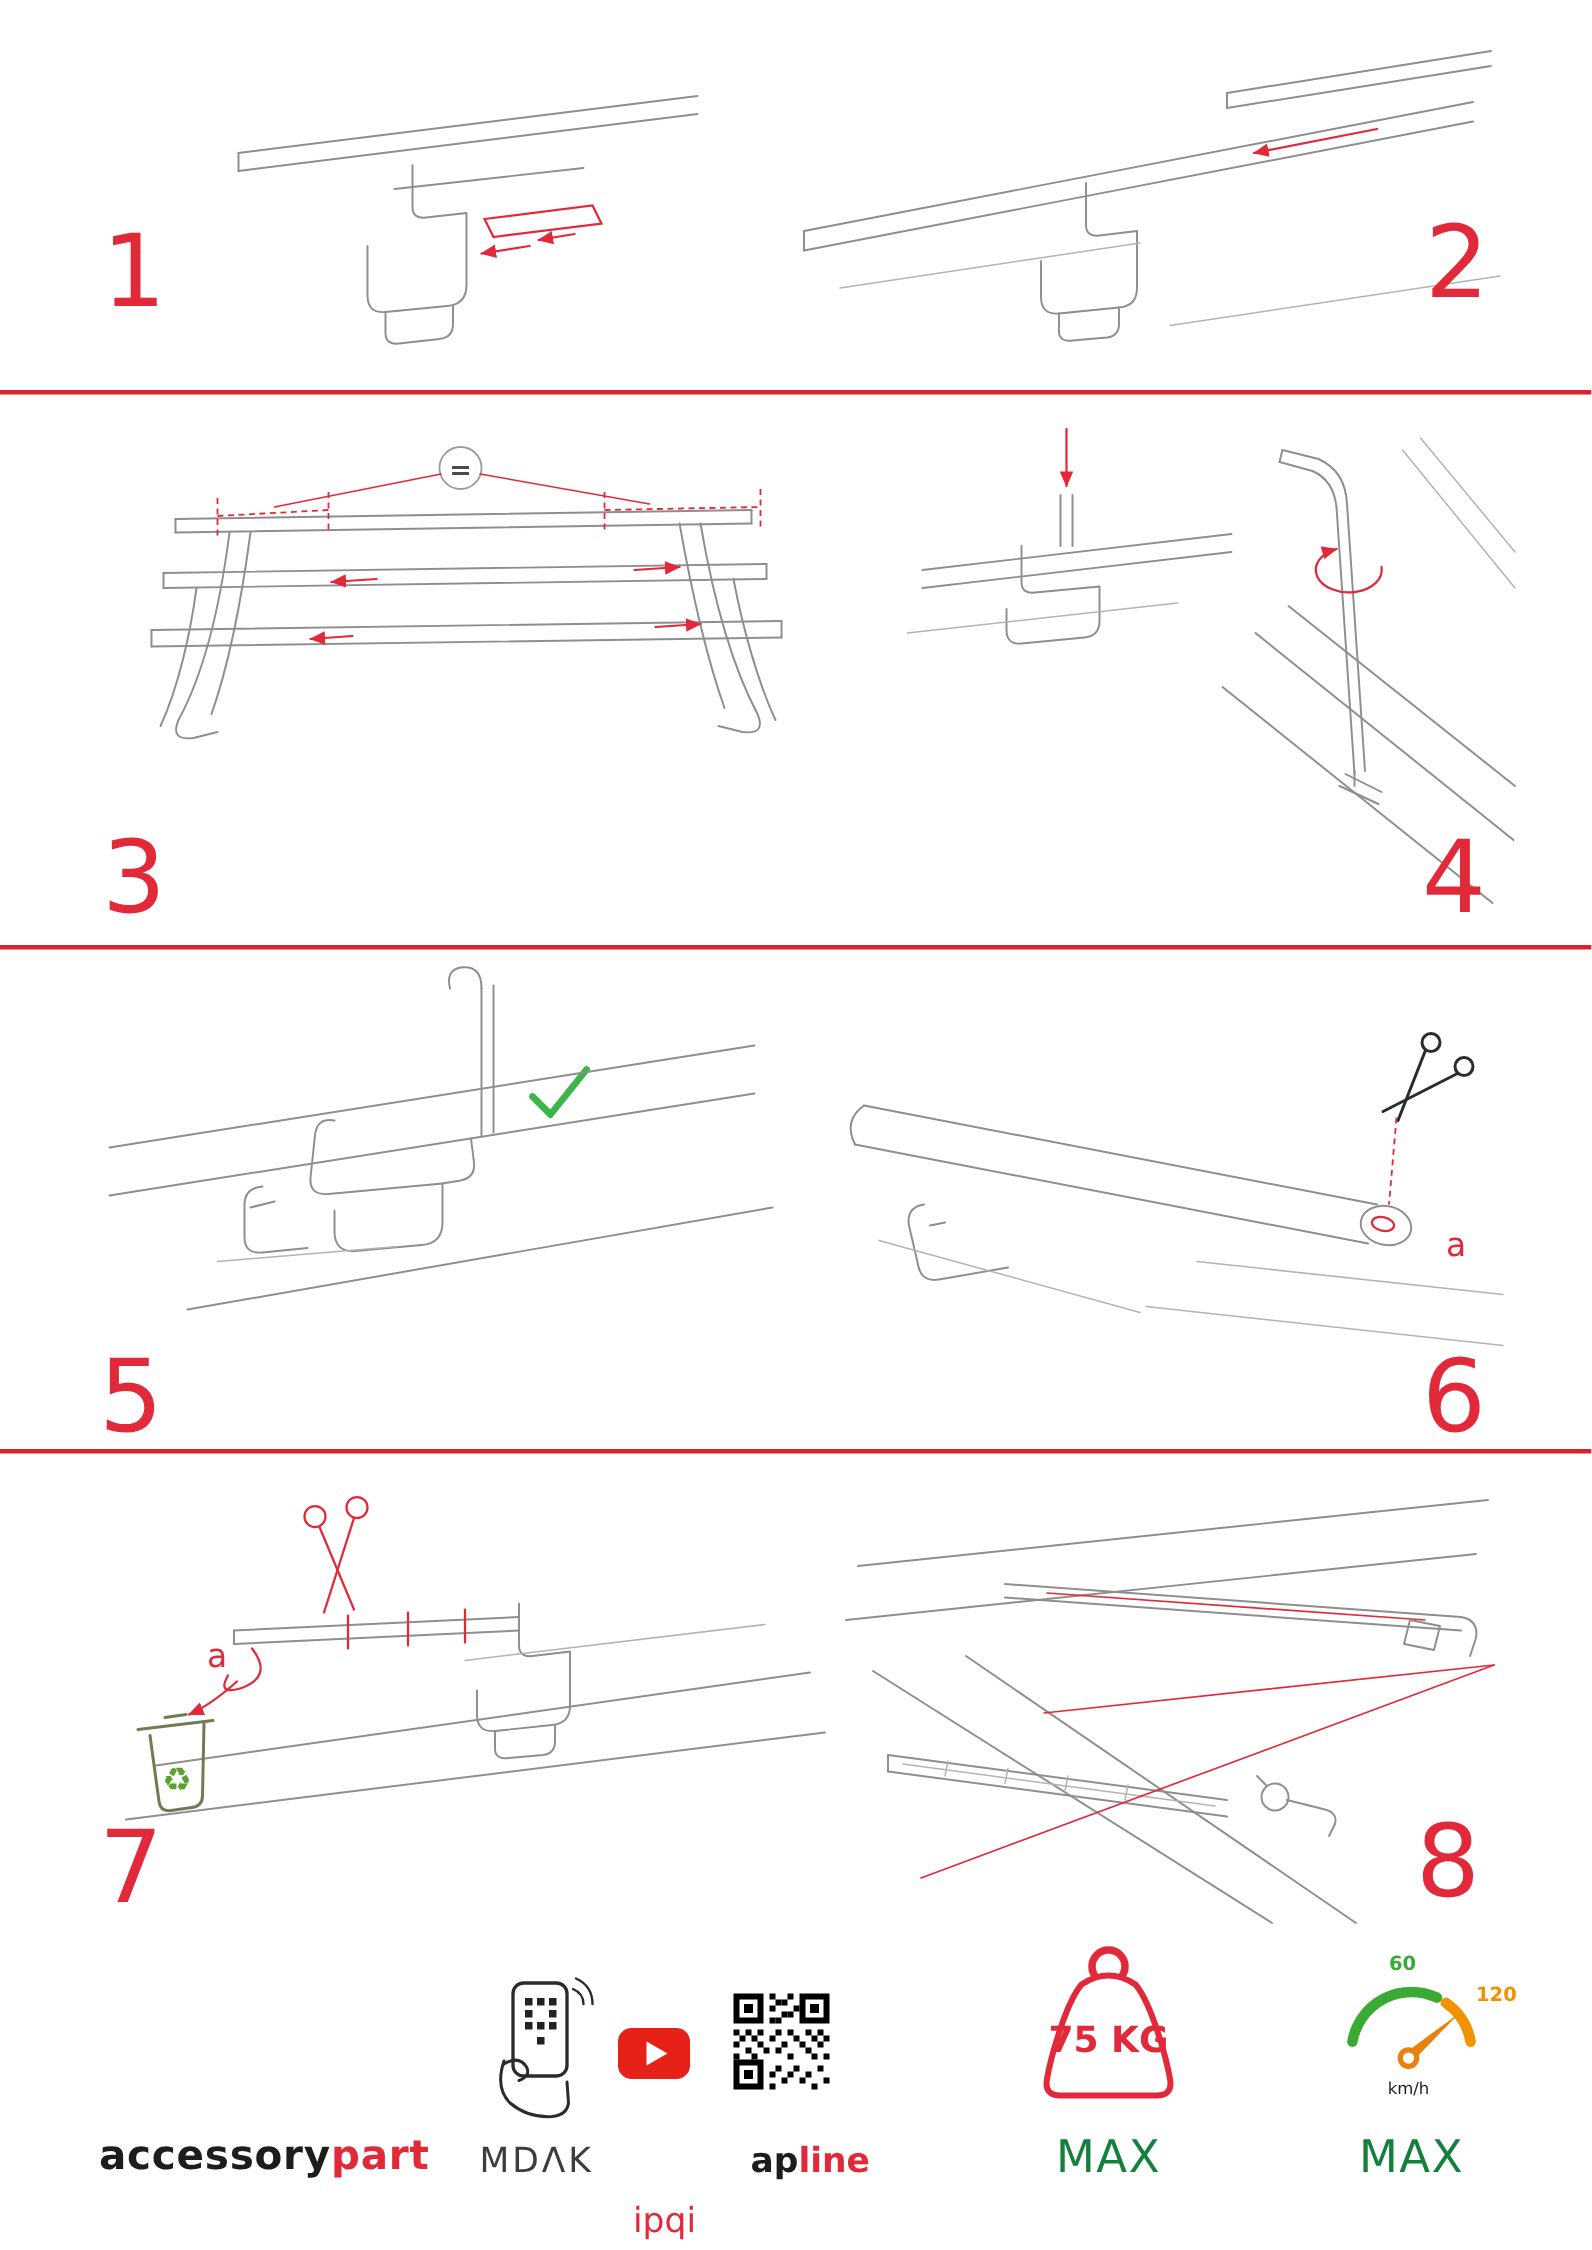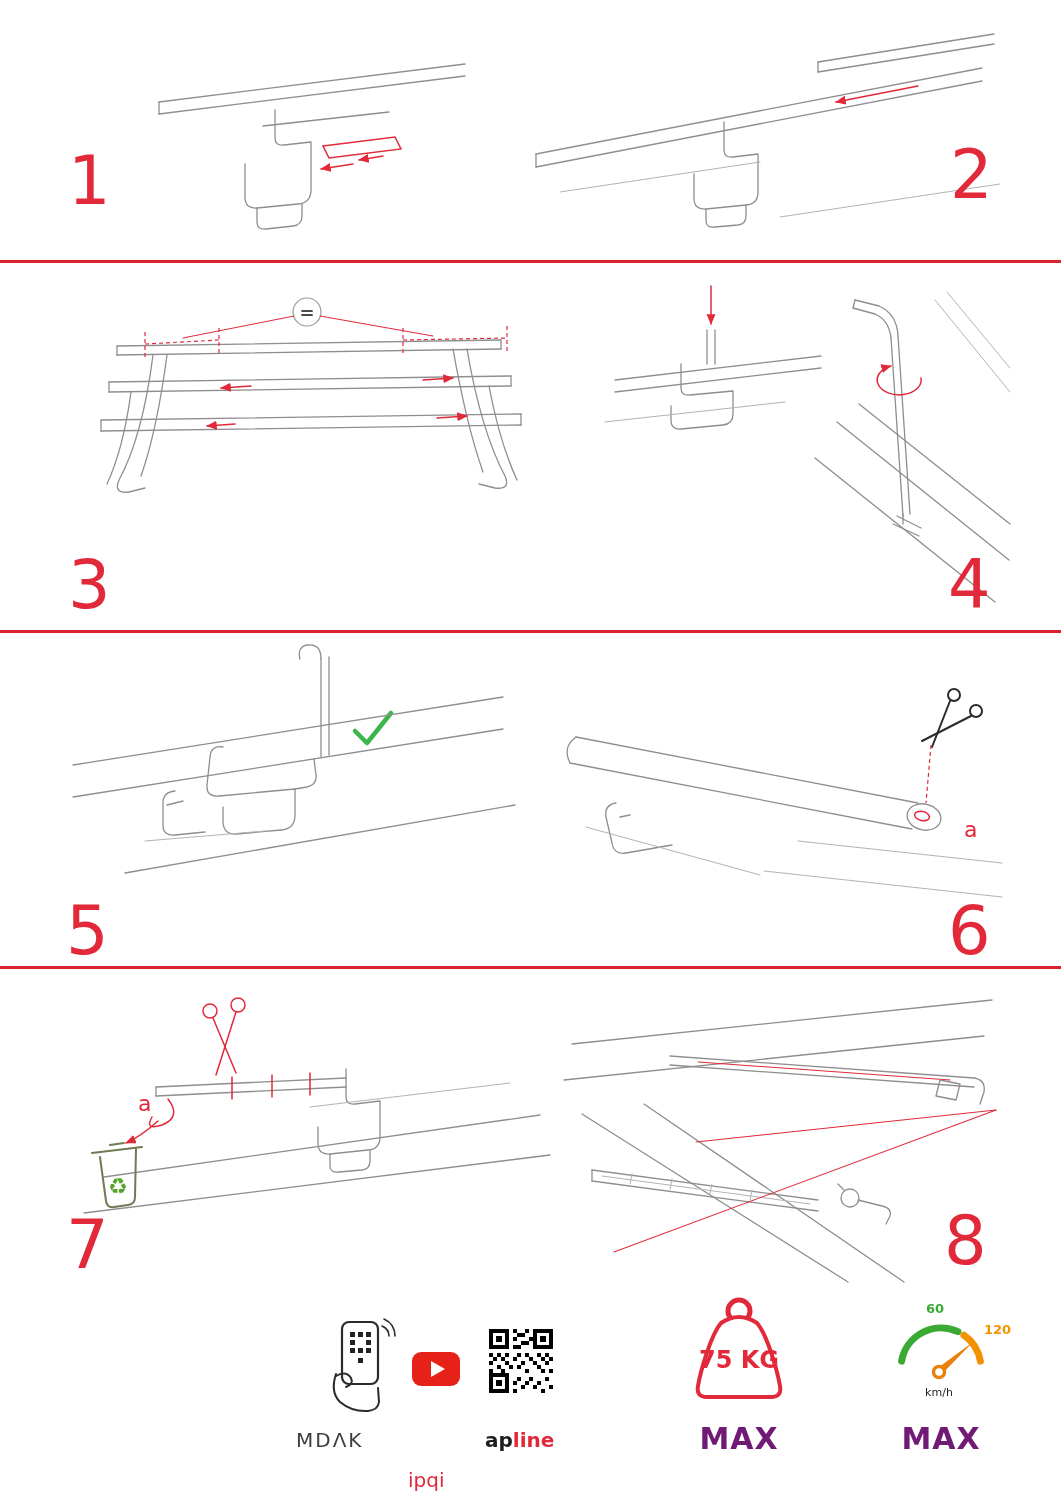--- a/index.html
+++ b/index.html
@@ -23,31 +23,31 @@
   .bin { stroke: #6f7b53; stroke-width: 2; fill: none; stroke-linecap: round; }
   .red-label { fill: #e2293a; font-size: 22px; font-family: "DejaVu Sans", sans-serif; }
 
   .brand-name {
     position: absolute; left: 62px; top: 1330px; font-size: 52px; font-weight: 700;
     color: #2e2d87; letter-spacing: 2px;
   }
   .brand-sub { position: absolute; left: 66px; top: 1422px; font-size: 27px; font-weight: 700; letter-spacing: 0.5px; }
   .c-black { color: #1d1d1b; }
   .c-red { color: #e2293a; }
-  .partner-label { position: absolute; font-size: 20px; text-align: left; color: #3d3d3b; }
+  .partner-label { position: absolute; font-size: 23px; text-align: right; color: #3d3d3b; }
   .yt-badge {
     position: absolute; left: 412px; top: 1352px; width: 48px; height: 34px;
     background: #e62117; border-radius: 9px;
   }
   .yt-play {
     position: absolute; left: 19px; top: 9px; width: 0; height: 0;
     border-left: 14px solid #fff; border-top: 8px solid transparent; border-bottom: 8px solid transparent;
   }
   .max-label {
-    position: absolute; font-size: 30px; font-weight: 700; color: #701a75;
+    position: absolute; font-size: 30px; font-weight: 400; color: #15803d;
     letter-spacing: 1px; text-align: center; width: 130px;
   }
 </style>
 </head>
 <body>
 
 <div class="page">
 
   <svg class="illus" style="left:145px; top:48px; width:330px; height:195px;" viewBox="0 0 330 195">
     <defs>
@@ -236,20 +236,23 @@
       <path class="ln2" d="M204,210 L202,220"></path>
     <circle class="ln" cx="302" cy="218" r="9"></circle>
     <path class="ln" d="M310,220 L334,226 Q344,228 342,236 L338,244"></path>
     <path class="ln" d="M296,210 L290,204"></path>
     <path class="ln" d="M392,100 L412,104 L408,120 L388,116 Z"></path>
     <path class="rd" style="stroke-width:1.1" d="M66,272 L448,130"></path>
     <path class="rd" style="stroke-width:1.1" d="M148,162 L448,130"></path>
   </svg>
   <div class="step-number" style="left:944px; top:1208px;">8</div>
 
+  <div class="brand-sub">
+    <span class="c-black">accessory</span><span class="c-red">part</span>
+  </div>
 
   <svg class="illus" style="left:318px; top:1316px; width:78px; height:100px;" viewBox="0 0 78 100">
     <rect x="24" y="6" width="36" height="62" rx="7" style="stroke:#2b2b2b; stroke-width:2.2; fill:#fff;"></rect>
     <g fill="#222">
       <rect x="32" y="16" width="5" height="5"></rect>
         <rect x="40" y="16" width="5" height="5"></rect>
         <rect x="48" y="16" width="5" height="5"></rect>
       <rect x="32" y="24" width="5" height="5"></rect>
         <rect x="48" y="24" width="5" height="5"></rect>
       <rect x="32" y="32" width="5" height="5"></rect>

